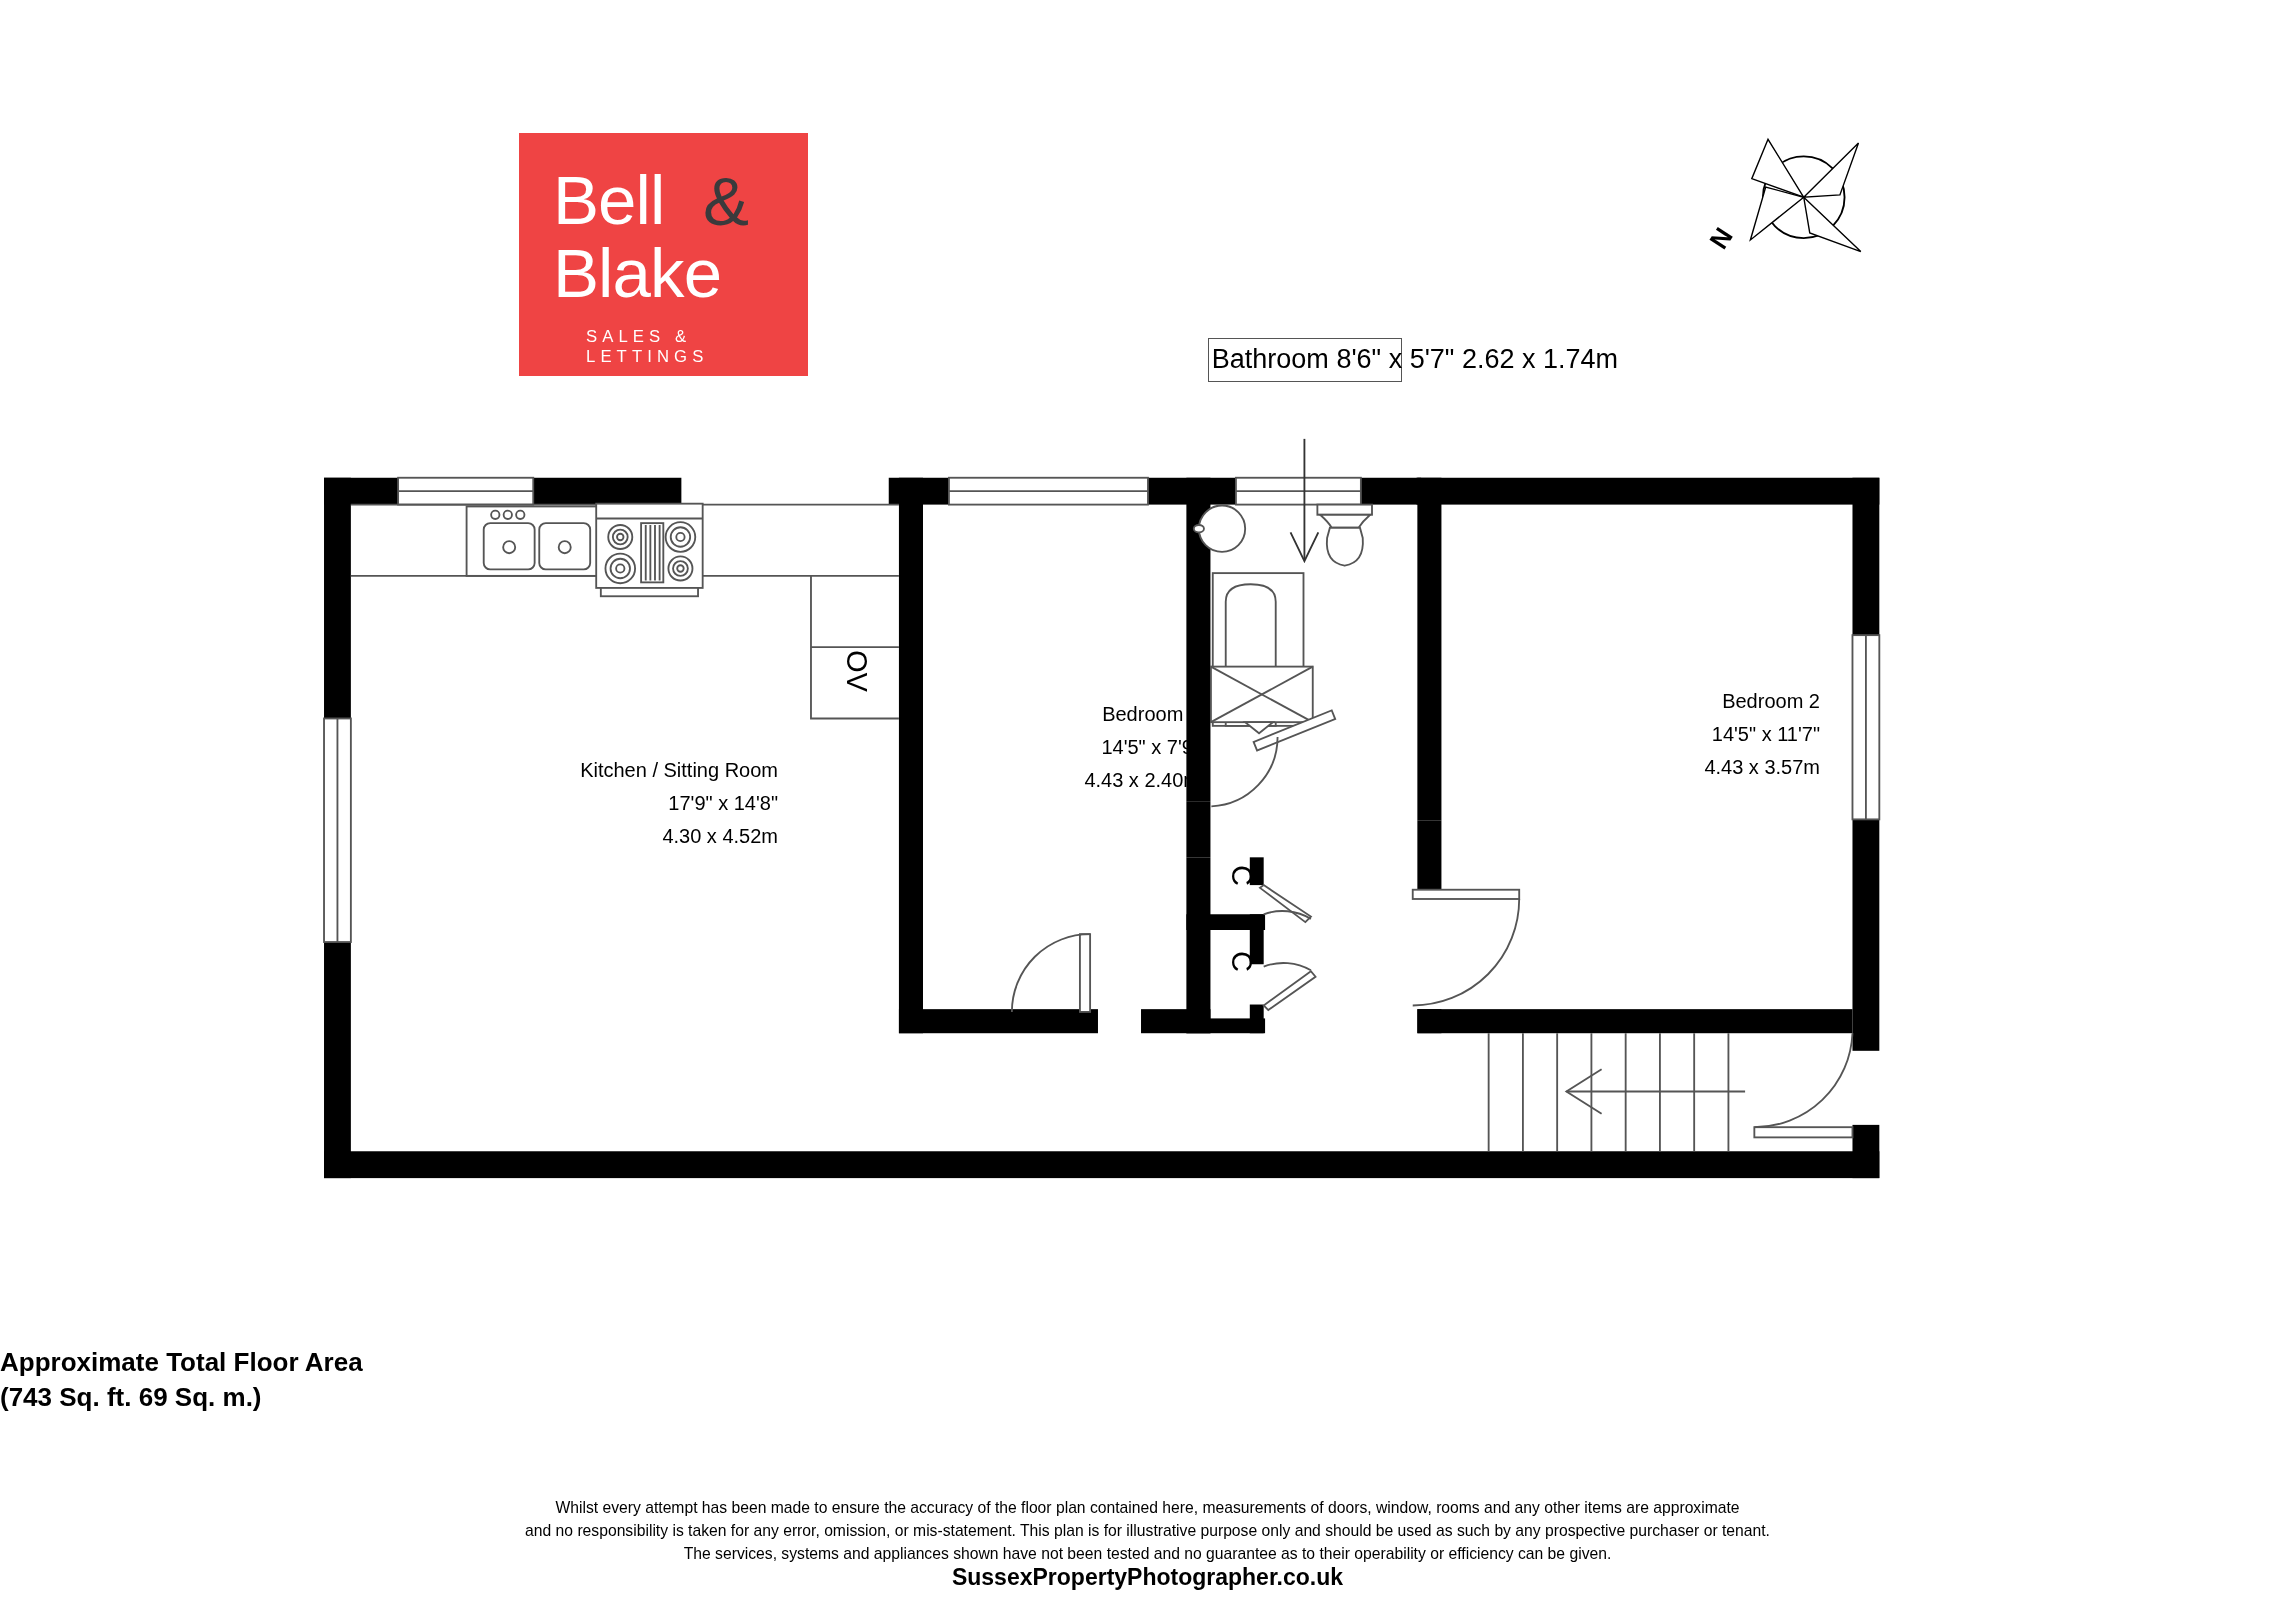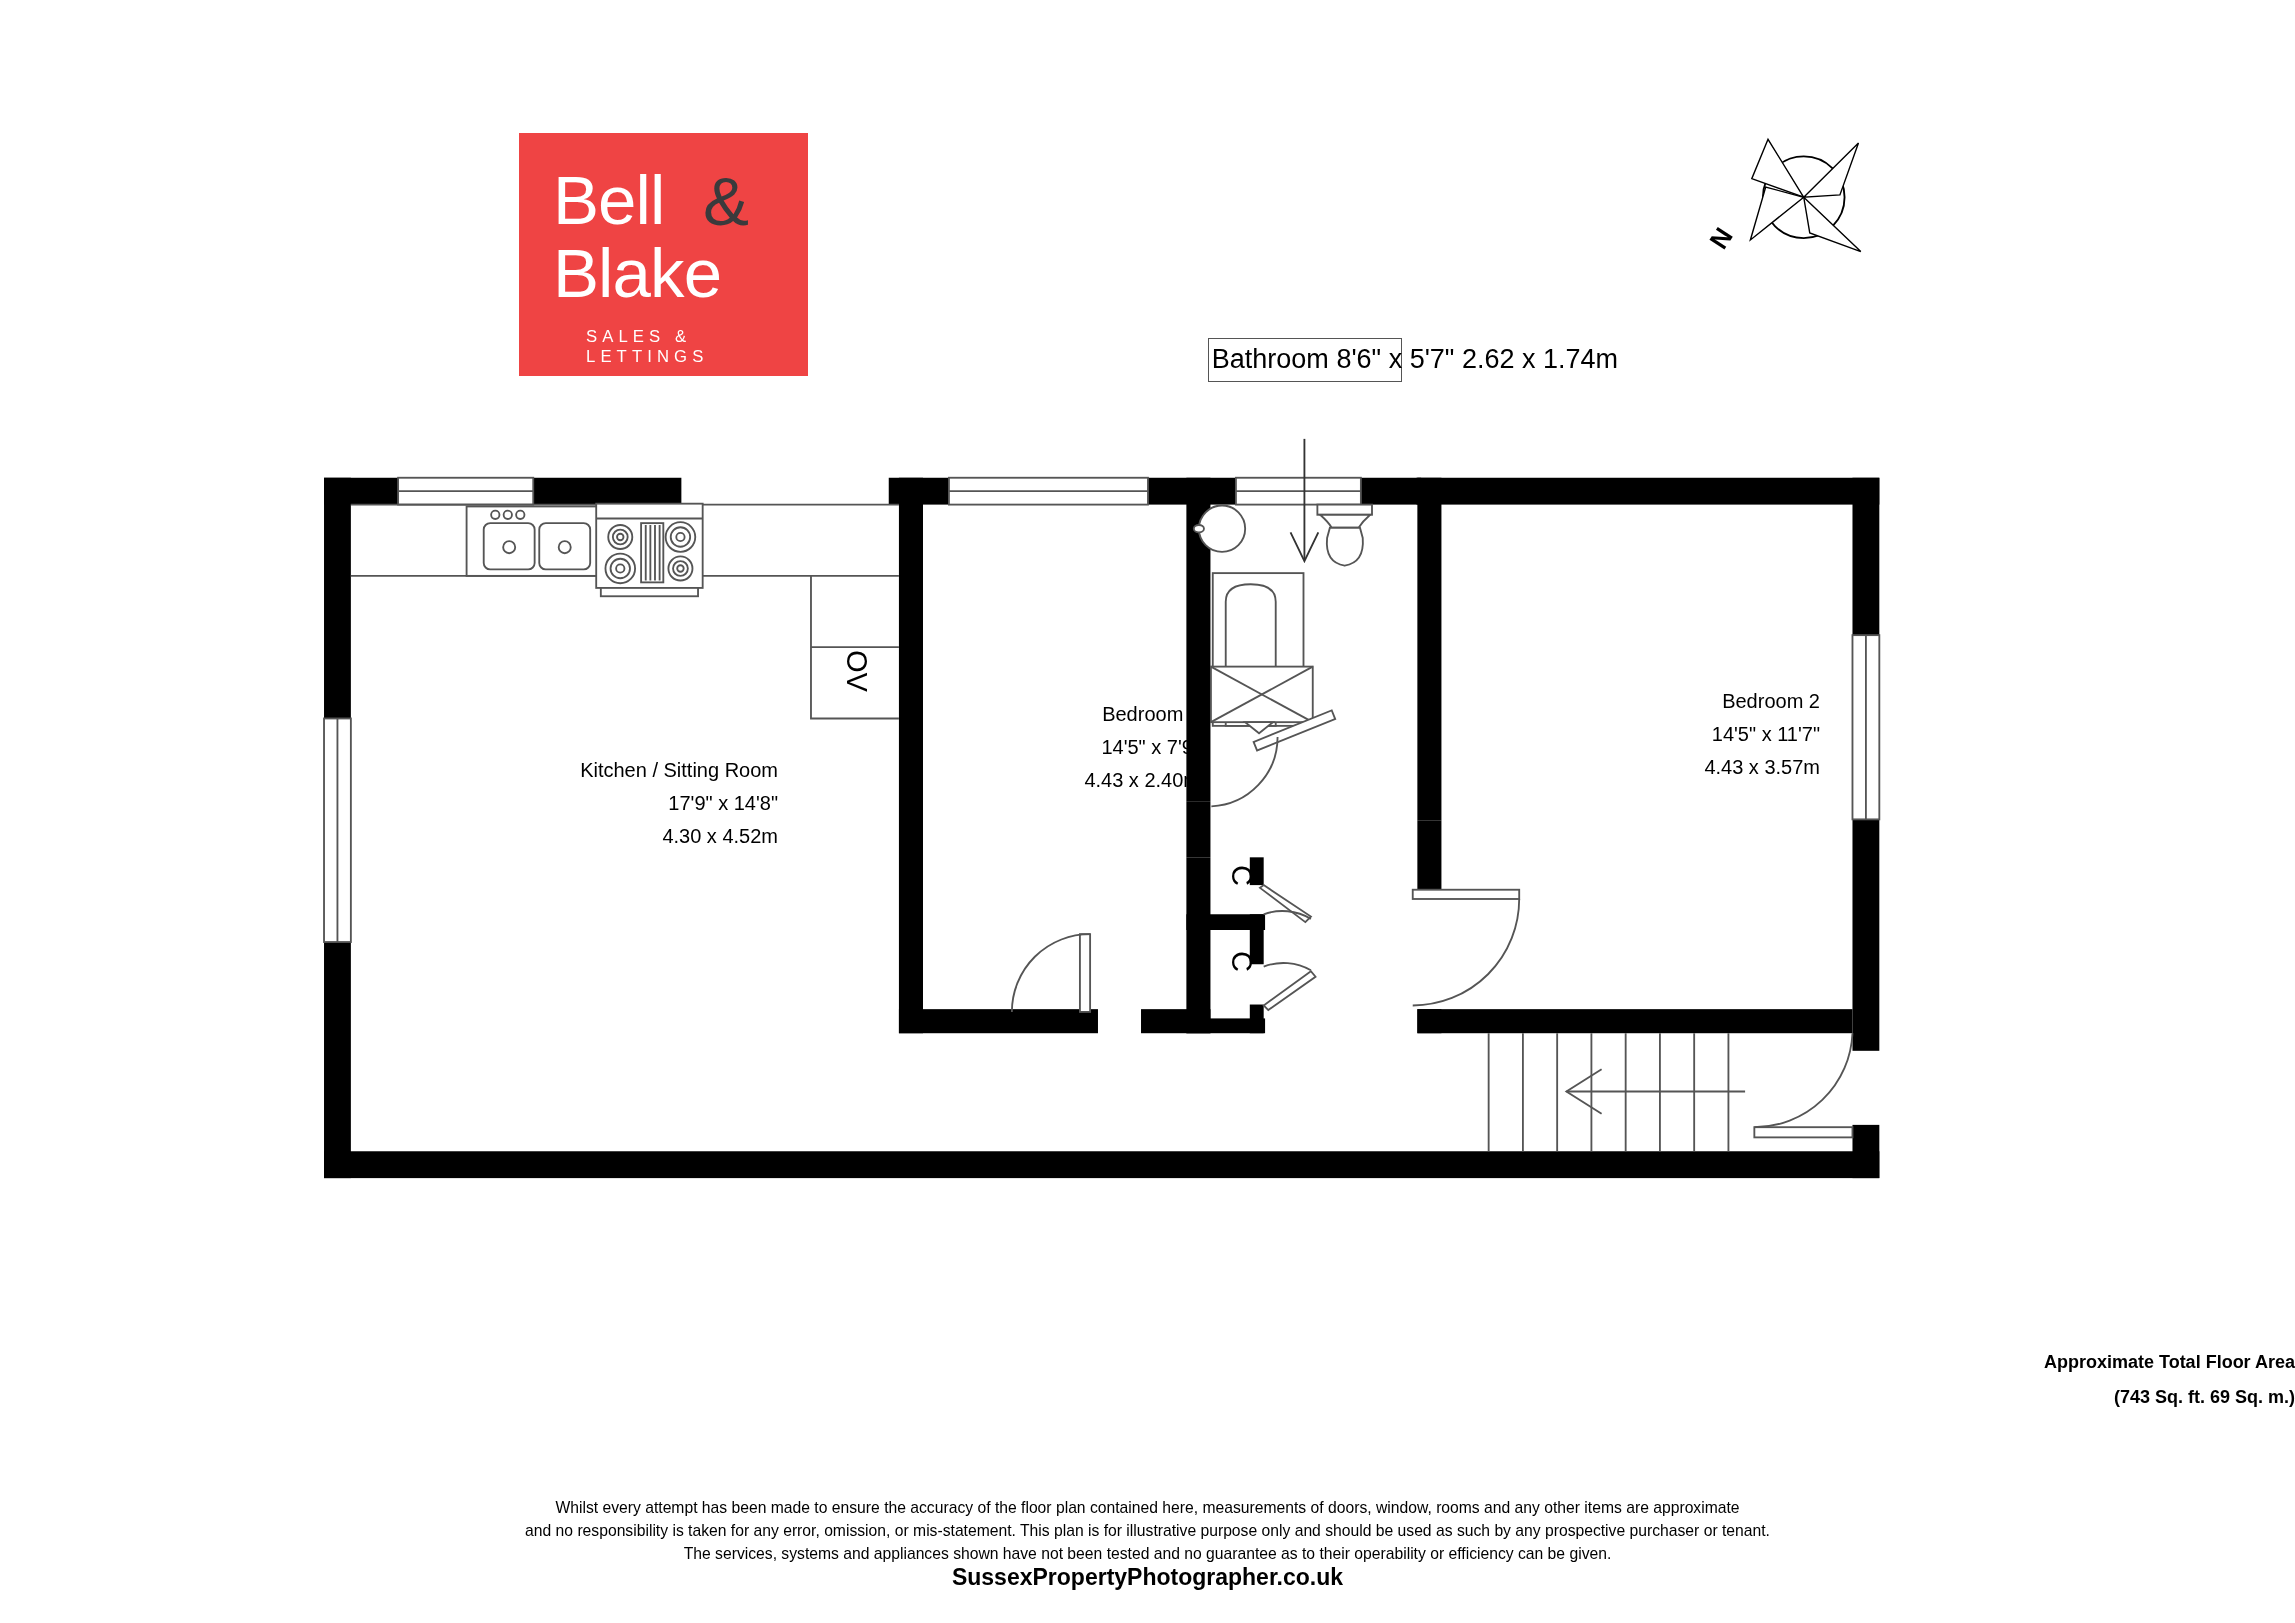--- a/index.html
+++ b/index.html
@@ -134,22 +134,22 @@
   #label-ov { left: 873px; top: 650px; }
   #label-c1 { left: 1258px; top: 865px; }
   #label-c2 { left: 1258px; top: 951px; }
 
   
   #area-block {
     position: absolute;
     left: 0;
     top: 1345px;
     width: 2295px;
-    text-align: right;
-    font-size: 18px;
+    text-align: left;
+    font-size: 26px;
     line-height: 35px;
     font-weight: 700;
   }
   #disclaimer {
     position: absolute;
     left: 0;
     top: 1496px;
     width: 2295px;
     text-align: center;
     font-size: 15.7px;

